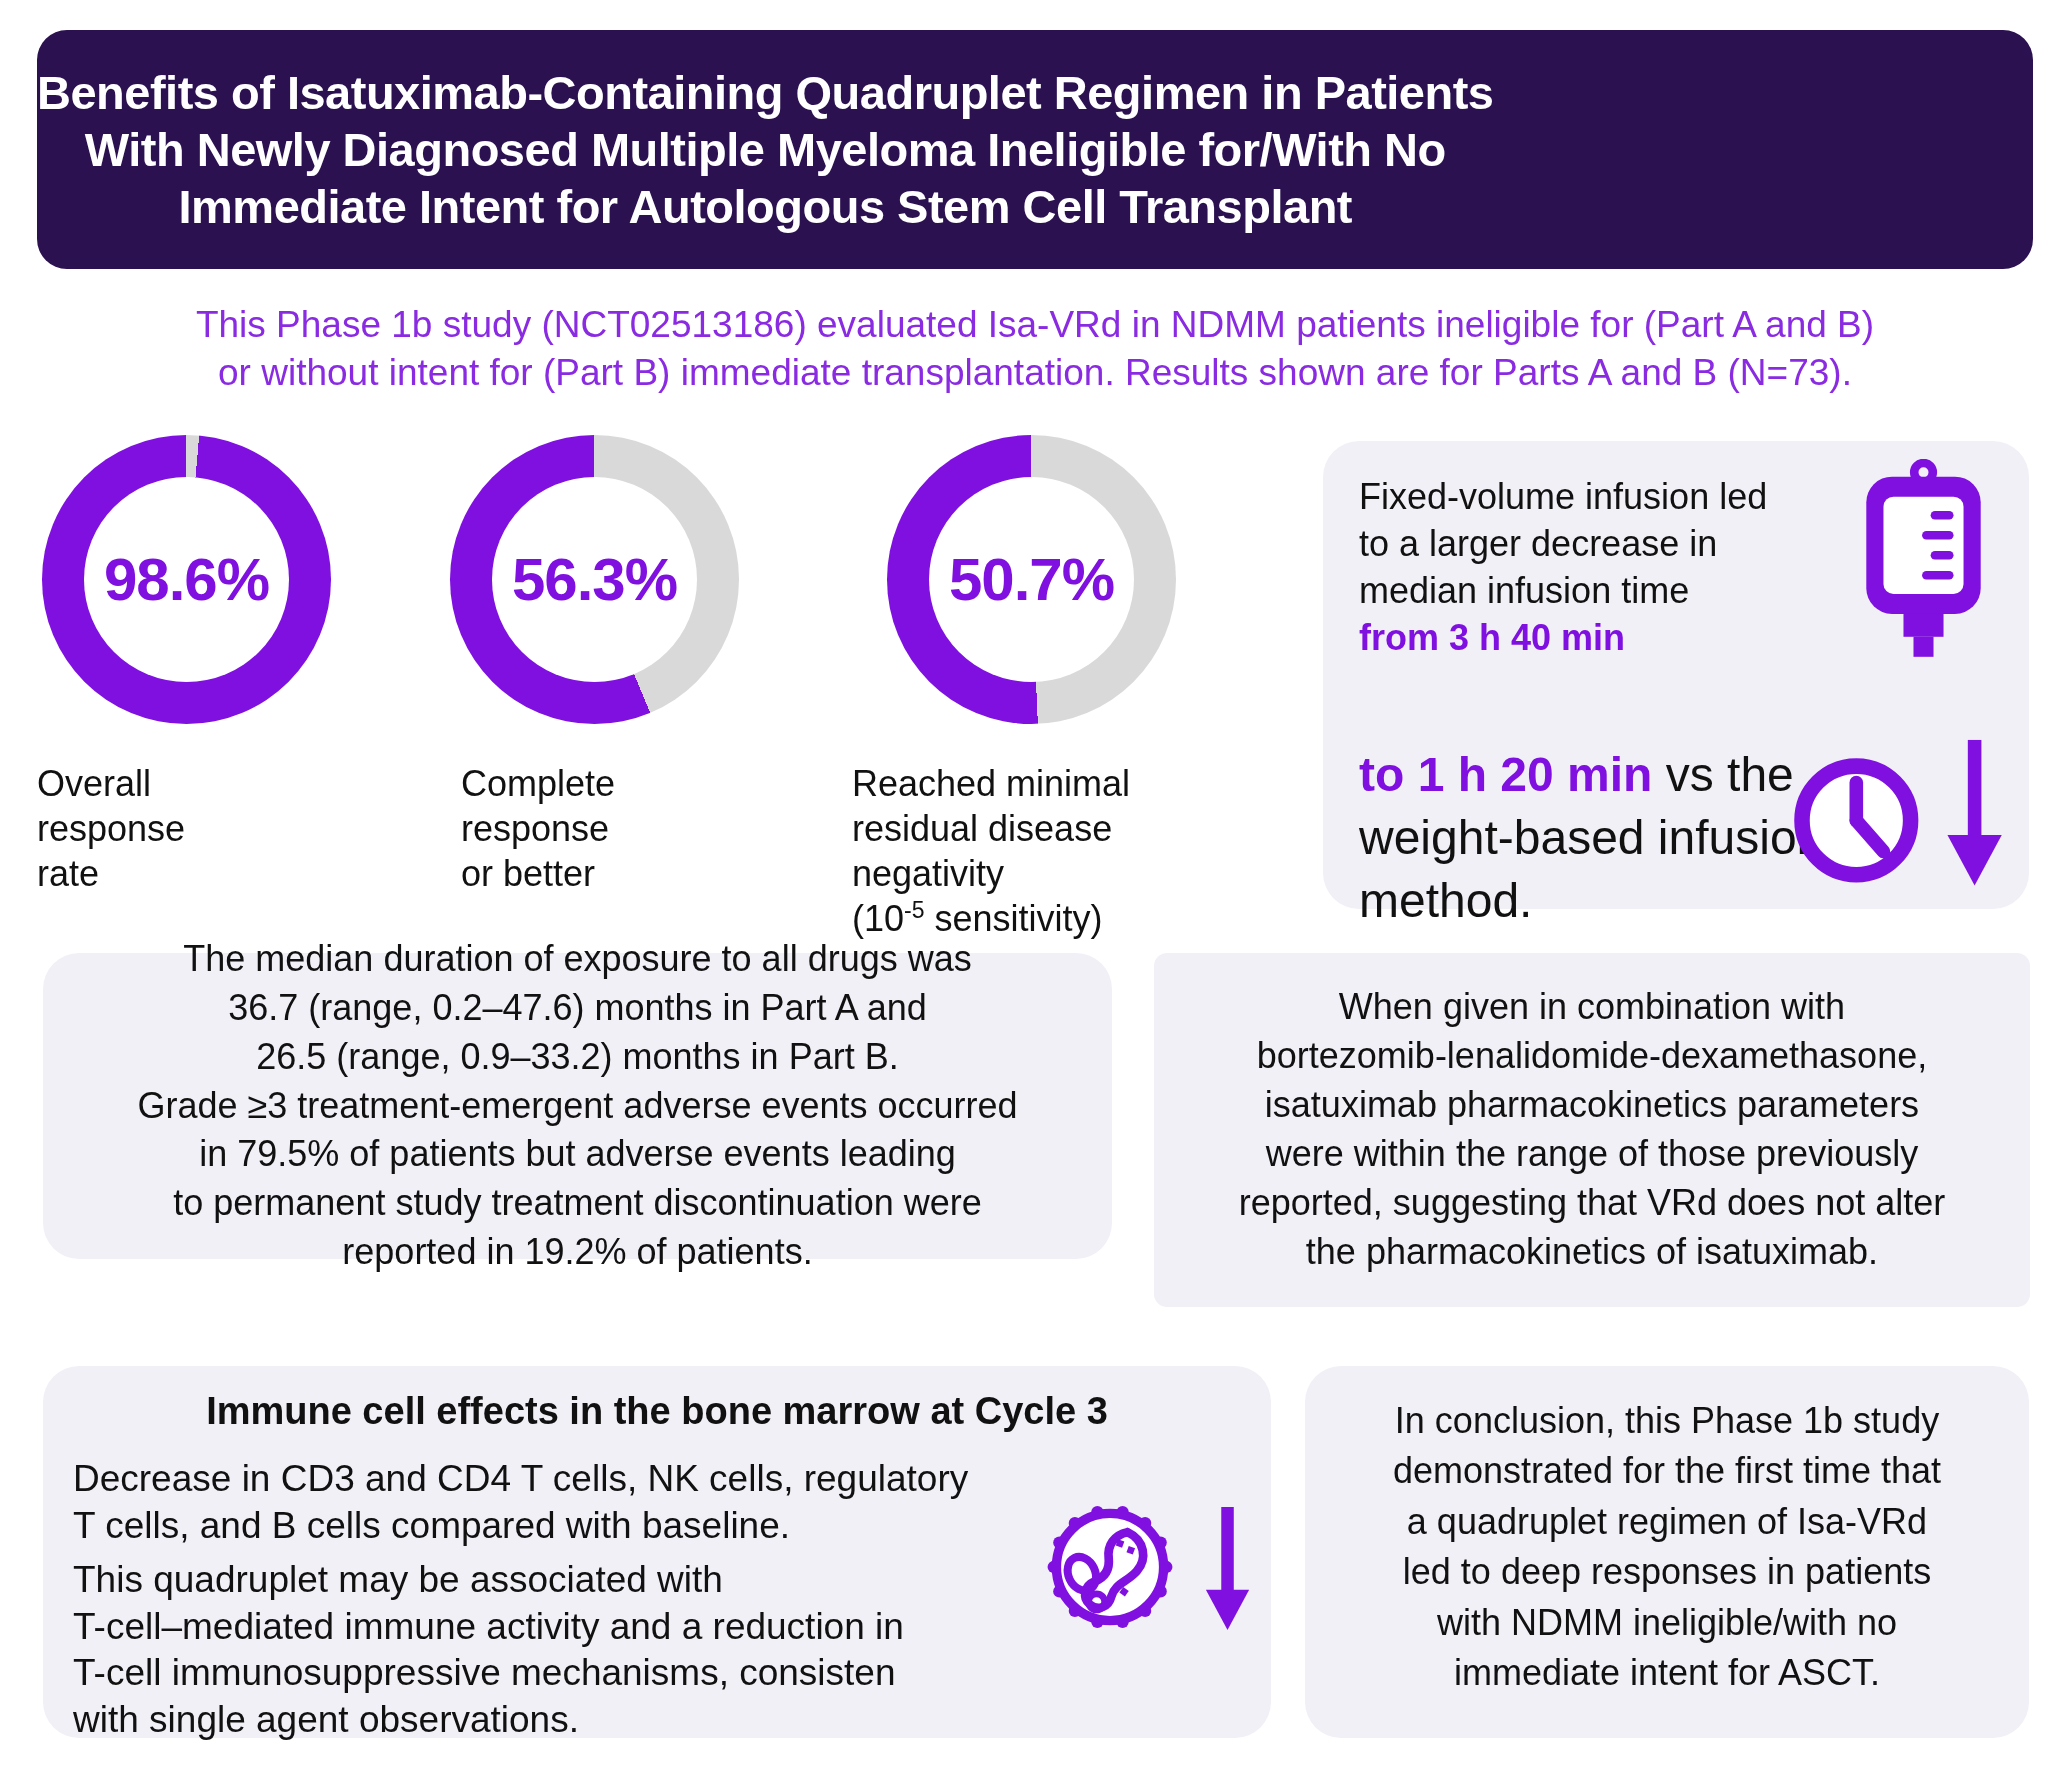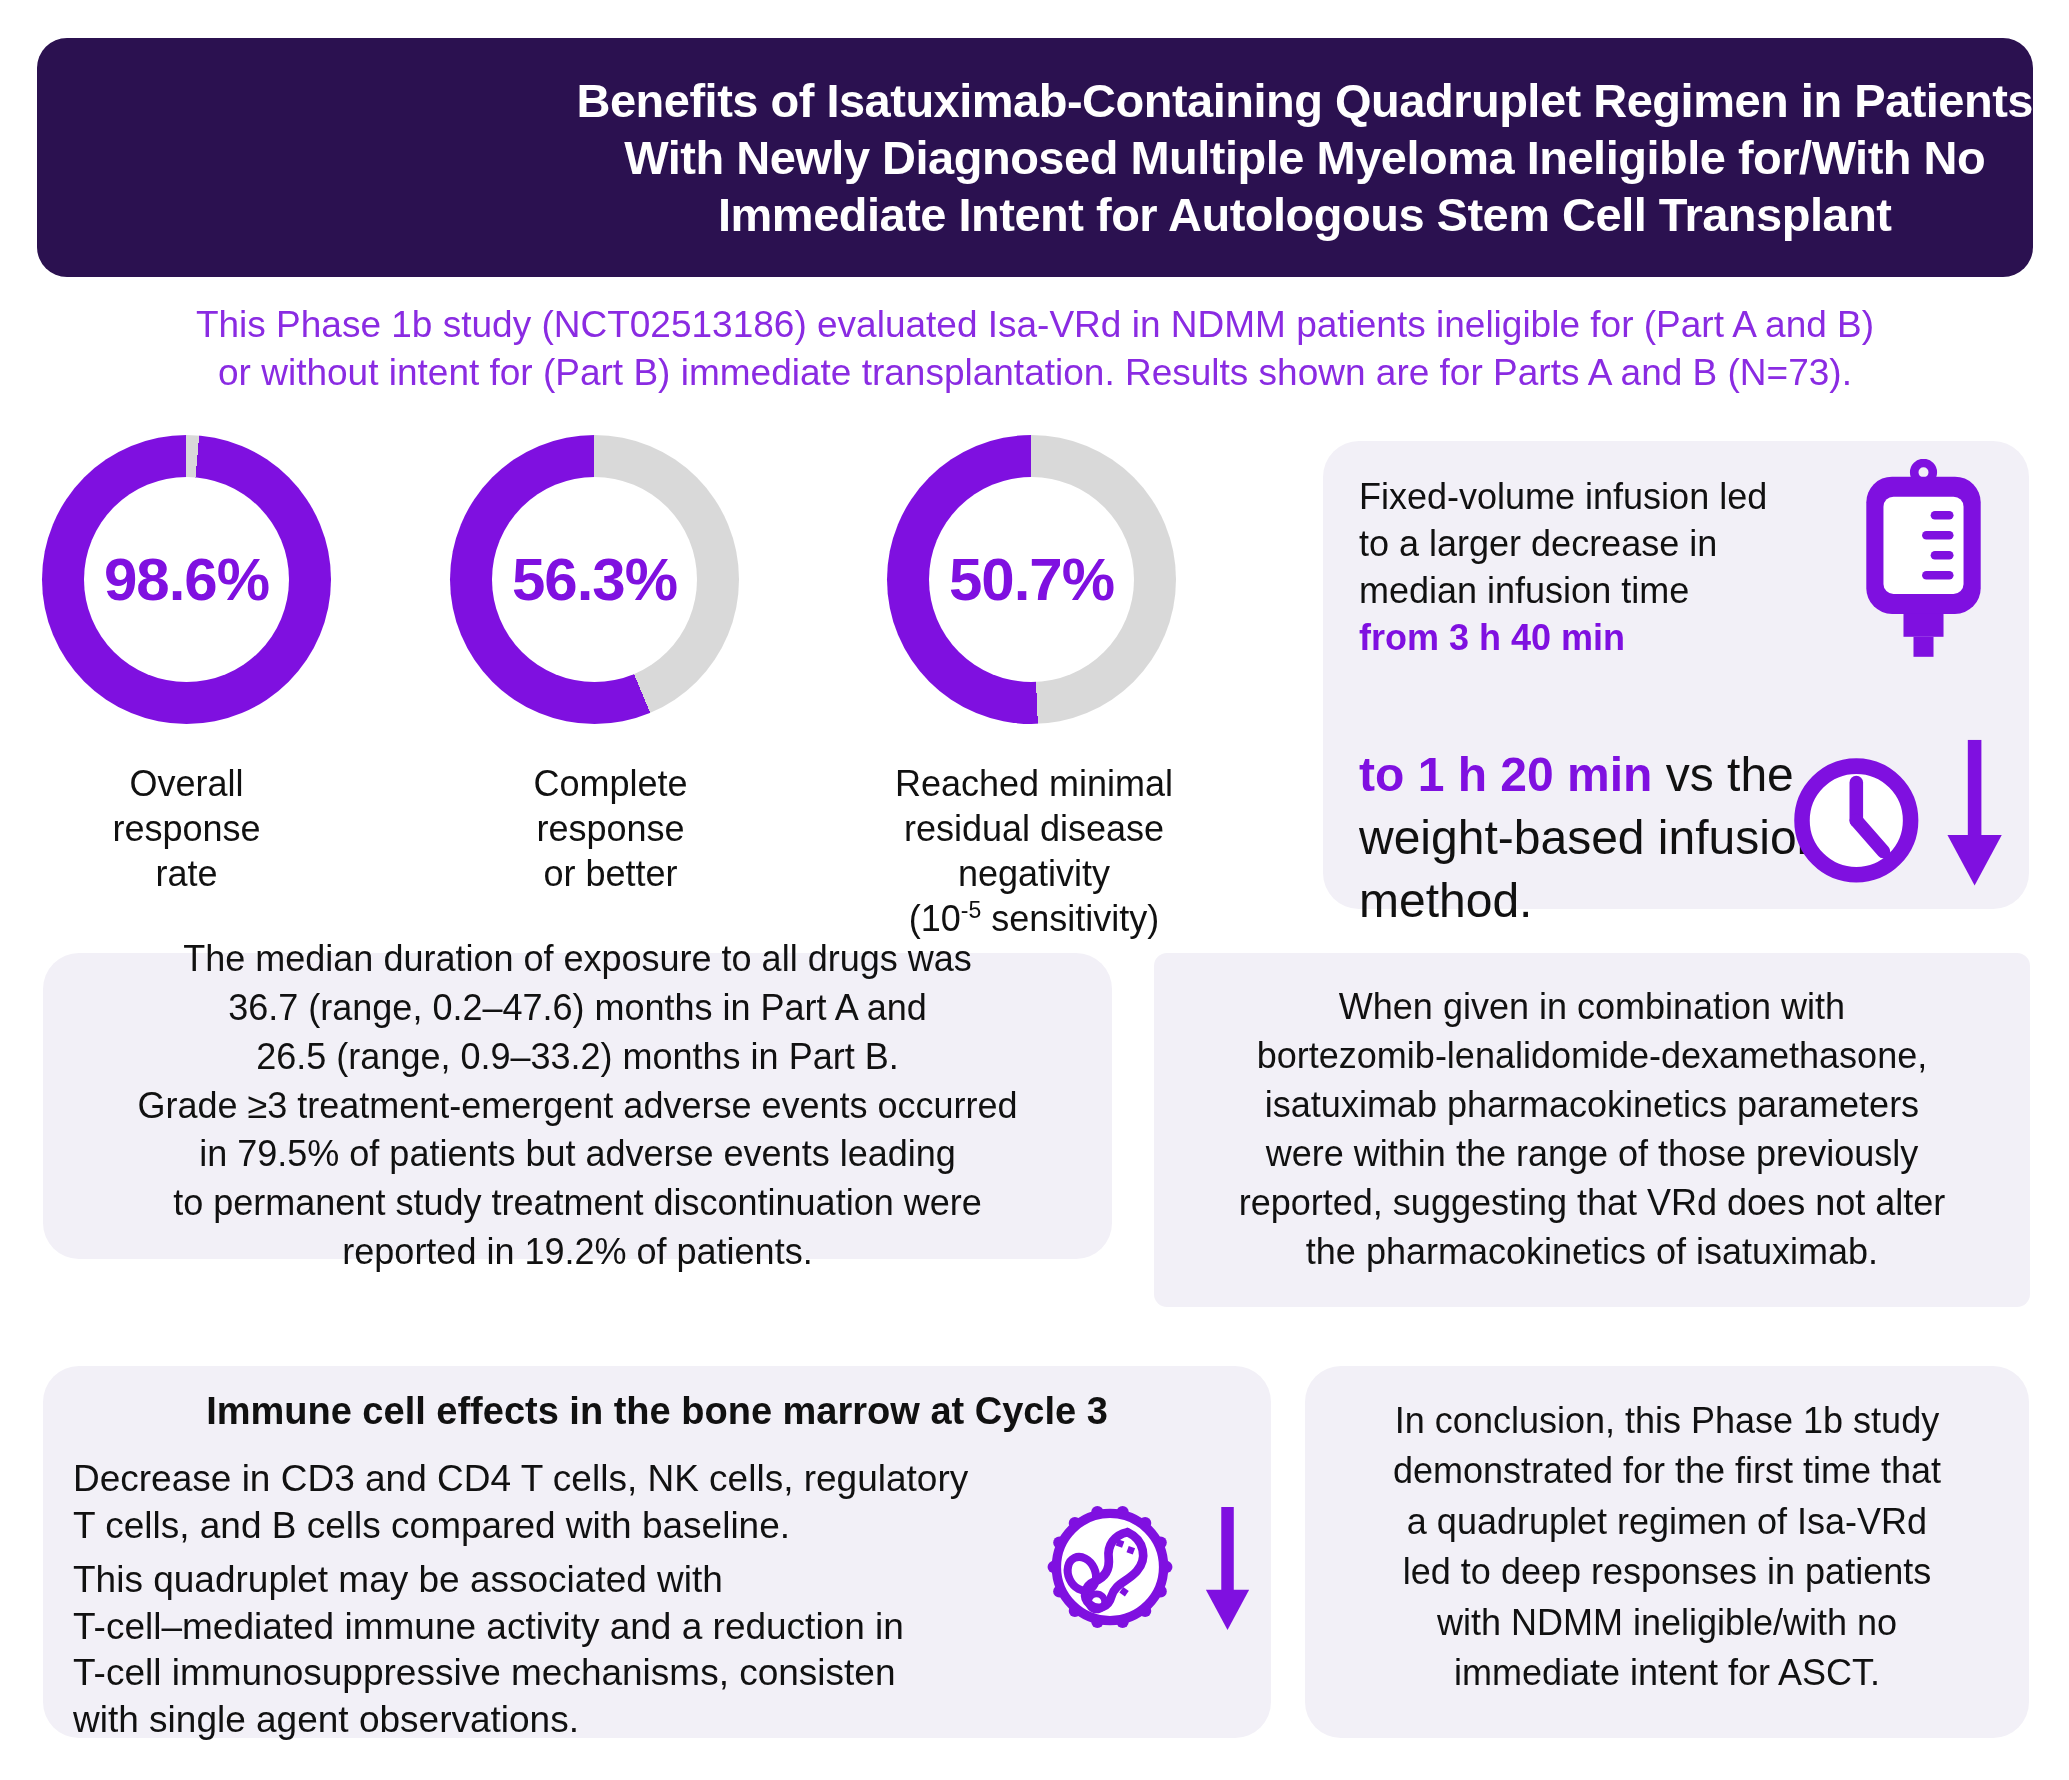--- a/index.html
+++ b/index.html
@@ -11,37 +11,37 @@
     --text-dark:#111111;
   }
   *{margin:0;padding:0;box-sizing:border-box;}
   body{background:#ffffff;font-family:"Liberation Sans","DejaVu Sans",sans-serif;}
   .page{position:relative;width:2070px;height:1780px;background:#ffffff;overflow:hidden;}
   .pre{white-space:pre-line;}
 
   
   .banner{position:absolute;left:37px;top:30px;width:1996px;height:239px;
     background:var(--banner-bg);border-radius:30px;
-    display:flex;align-items:center;justify-content:flex-end;margin-top:8px;}
+    display:flex;align-items:center;justify-content:flex-start;}
   .banner h1{color:#ffffff;font-size:47px;line-height:1.22;font-weight:bold;
     text-align:center;white-space:pre-line;letter-spacing:-0.5px;}
 
   
   .subtitle{position:absolute;left:0;top:301px;width:2070px;text-align:center;
     color:var(--text-purple);font-size:37px;line-height:1.3;white-space:pre-line;}
 
   
   .donut{position:absolute;width:289px;height:289px;border-radius:50%;}
   .donut .hole{position:absolute;inset:42px;background:#ffffff;border-radius:50%;
     display:flex;align-items:center;justify-content:center;}
   .donut .pct{color:var(--accent);font-weight:bold;font-size:60px;letter-spacing:-1px;}
   #donut-0{left:42px;top:435px;}
   #donut-1{left:450px;top:435px;}
   #donut-2{left:887px;top:435px;}
-  .donut-label{position:absolute;top:761px;text-align:center;font-size:36px;
+  .donut-label{position:absolute;top:761px;text-align:left;font-size:36px;
     line-height:1.25;color:var(--text-dark);white-space:pre-line;}
   #donut-label-0{left:37px;width:299px;}
   #donut-label-1{left:461px;width:299px;}
   #donut-label-2{left:852px;width:364px;}
   .donut-label sup{font-size:23px;}
 
   
   .box{position:absolute;background:var(--box-bg);border-radius:36px;color:var(--text-dark);}
 
   

